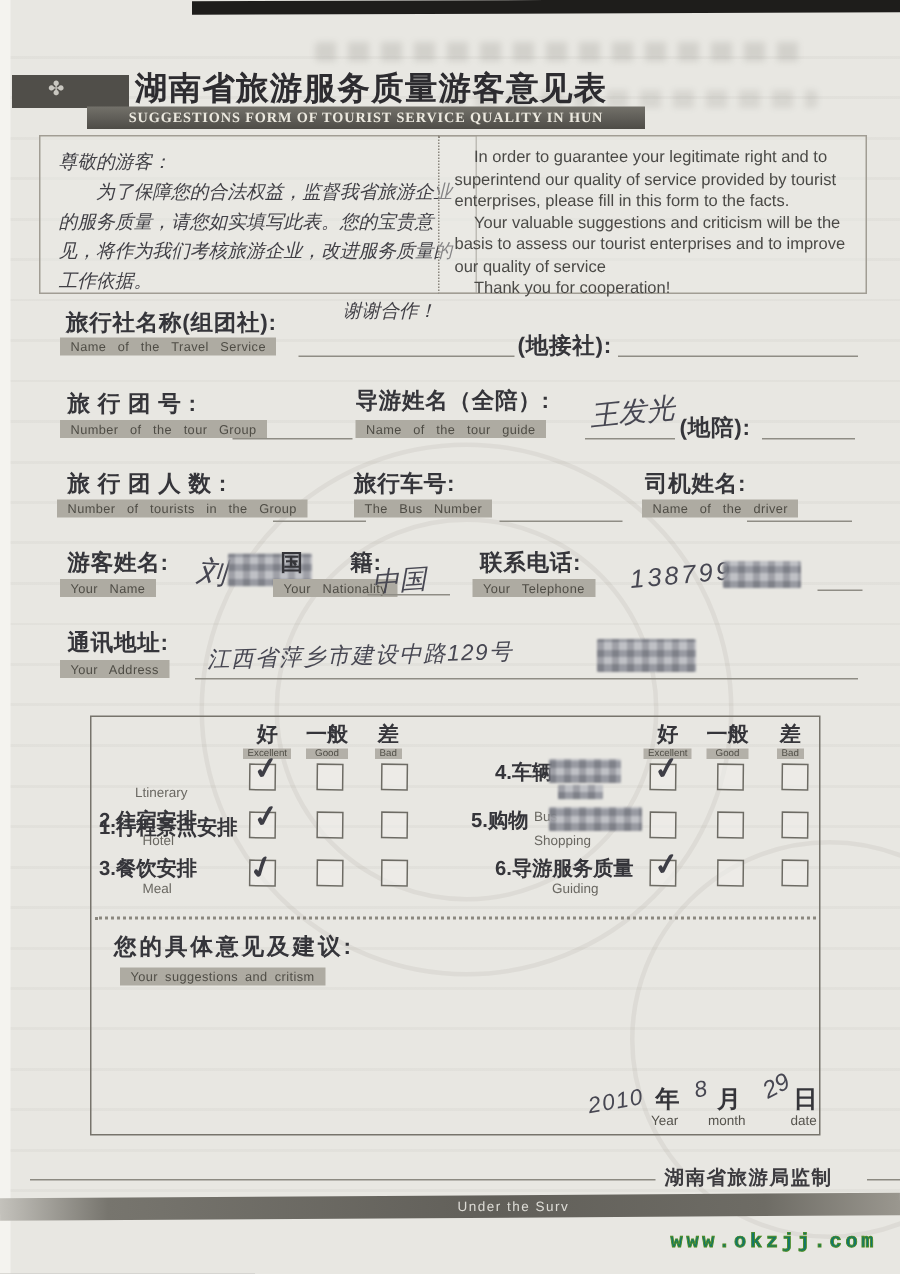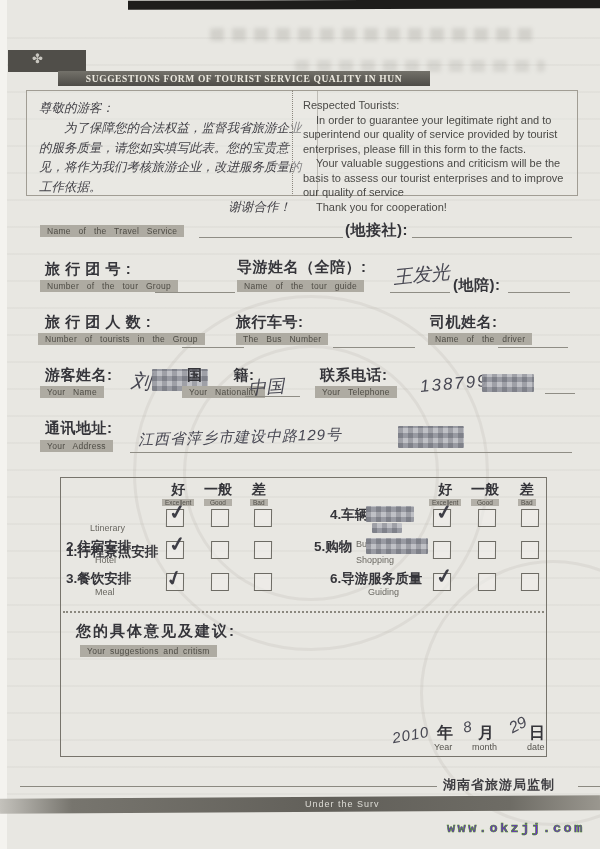--- a/index.html
+++ b/index.html
@@ -56,56 +56,57 @@
   .date-en{font-size:9px;color:#55534d;}
   
   #foot-line1{left:20px;top:786px;width:417px;border-top:1.5px solid #8b8981;height:0;}
   #foot-line2{left:578px;top:786px;width:22px;border-top:1.5px solid #8b8981;height:0;}
   #publisher{left:443px;top:776px;font-size:13px;font-weight:bold;color:#3c3b3f;letter-spacing:1px;}
   #foot-band{left:0;top:797px;width:600px;height:15px;transform:rotate(-.35deg);
     background:linear-gradient(90deg,#c4c2bc,#77756e 12%,#615f59 55%,#6e6c65 85%,#9a978f);}
   #band-text{left:305px;top:799px;font-size:9px;color:rgba(242,241,235,.85);letter-spacing:1px;white-space:nowrap;}
   #wm-name{left:432px;top:792px;font-size:24px;font-weight:bold;color:#7ec93f;letter-spacing:3px;white-space:nowrap;
     -webkit-text-stroke:1px #3f7d1a;text-shadow:0 0 1px #3f7d1a;}
-  #wm-url{left:447px;top:821px;font-size:13.5px;font-weight:bold;color:#6d28d9;letter-spacing:2.5px;
+  #wm-url{left:447px;top:821px;font-size:13.5px;font-weight:bold;color:#0f766e;letter-spacing:2.5px;
     -webkit-text-stroke:.6px #4a8a1f;white-space:nowrap;font-family:"Liberation Mono",monospace;}
 </style>
 </head>
 <body>
 
 <div id="canvas">
 
   <div class="abs ni" id="left-edge"></div>
   <div class="abs ni" id="top-strip"></div>
   <div class="abs ni" id="ruled"></div>
   <div class="abs ni bleed" style="left:210px;top:28px;width:330px;height:13px;"></div>
   <div class="abs ni bleed" style="left:295px;top:60px;width:250px;height:12px;opacity:.4;"></div>
   <div class="abs ni stamp" style="left:133px;top:295px;width:350px;height:350px;"></div>
   <div class="abs ni stamp" style="left:183px;top:345px;width:250px;height:250px;"></div>
   <div class="abs ni stamp" style="left:420px;top:560px;width:260px;height:260px;"></div>
 
   <div class="abs" id="logo-block">
     <span id="logo-glyph">✤</span>
   </div>
+  <div class="abs" id="title-cn">湖南省旅游服务质量游客意见表</div>
   <div class="abs" id="subtitle-bar">
     <span>SUGGESTIONS FORM OF TOURIST SERVICE QUALITY IN HUN</span>
   </div>
 
   <div class="abs intro-box" id="intro-cn">
     <div>尊敬的游客：</div>
     <div class="body">为了保障您的合法权益，监督我省旅游企业的服务质量，请您如实填写此表。您的宝贵意见，将作为我们考核旅游企业，改进服务质量的工作依据。</div>
     <div class="closing">谢谢合作！</div>
   </div>
   <div class="abs intro-box" id="intro-en">
-    <div>Respected Tourists:</div>
     <div class="p">In order to guarantee your legitimate right and to superintend our quality of service provided by tourist enterprises, please fill in this form to the facts.</div>
     <div class="p">Your valuable suggestions and criticism will be the basis to assess our tourist enterprises and to improve our quality of service</div>
     <div class="p">Thank you for cooperation!</div>
   </div>
 
+  <div class="abs cjk-label" style="left:44px;top:206px;">旅行社名称(组团社):</div>
   <div class="abs en-band" style="left:40px;top:225px;">Name of the Travel Service</div>
   <div class="abs uline" style="left:199px;top:236px;width:144px;"></div>
   <div class="abs cjk-label" style="left:345px;top:221px;">(地接社):</div>
   <div class="abs uline" style="left:412px;top:236px;width:160px;"></div>
 
   <div class="abs cjk-label" style="left:45px;top:260px;">旅 行 团 号 :</div>
   <div class="abs en-band" style="left:40px;top:280px;">Number of the tour Group</div>
   <div class="abs uline" style="left:155px;top:291px;width:80px;"></div>
   <div class="abs cjk-label" style="left:237px;top:258px;">导游姓名（全陪）:</div>
   <div class="abs en-band" style="left:237px;top:280px;">Name of the tour guide</div>

